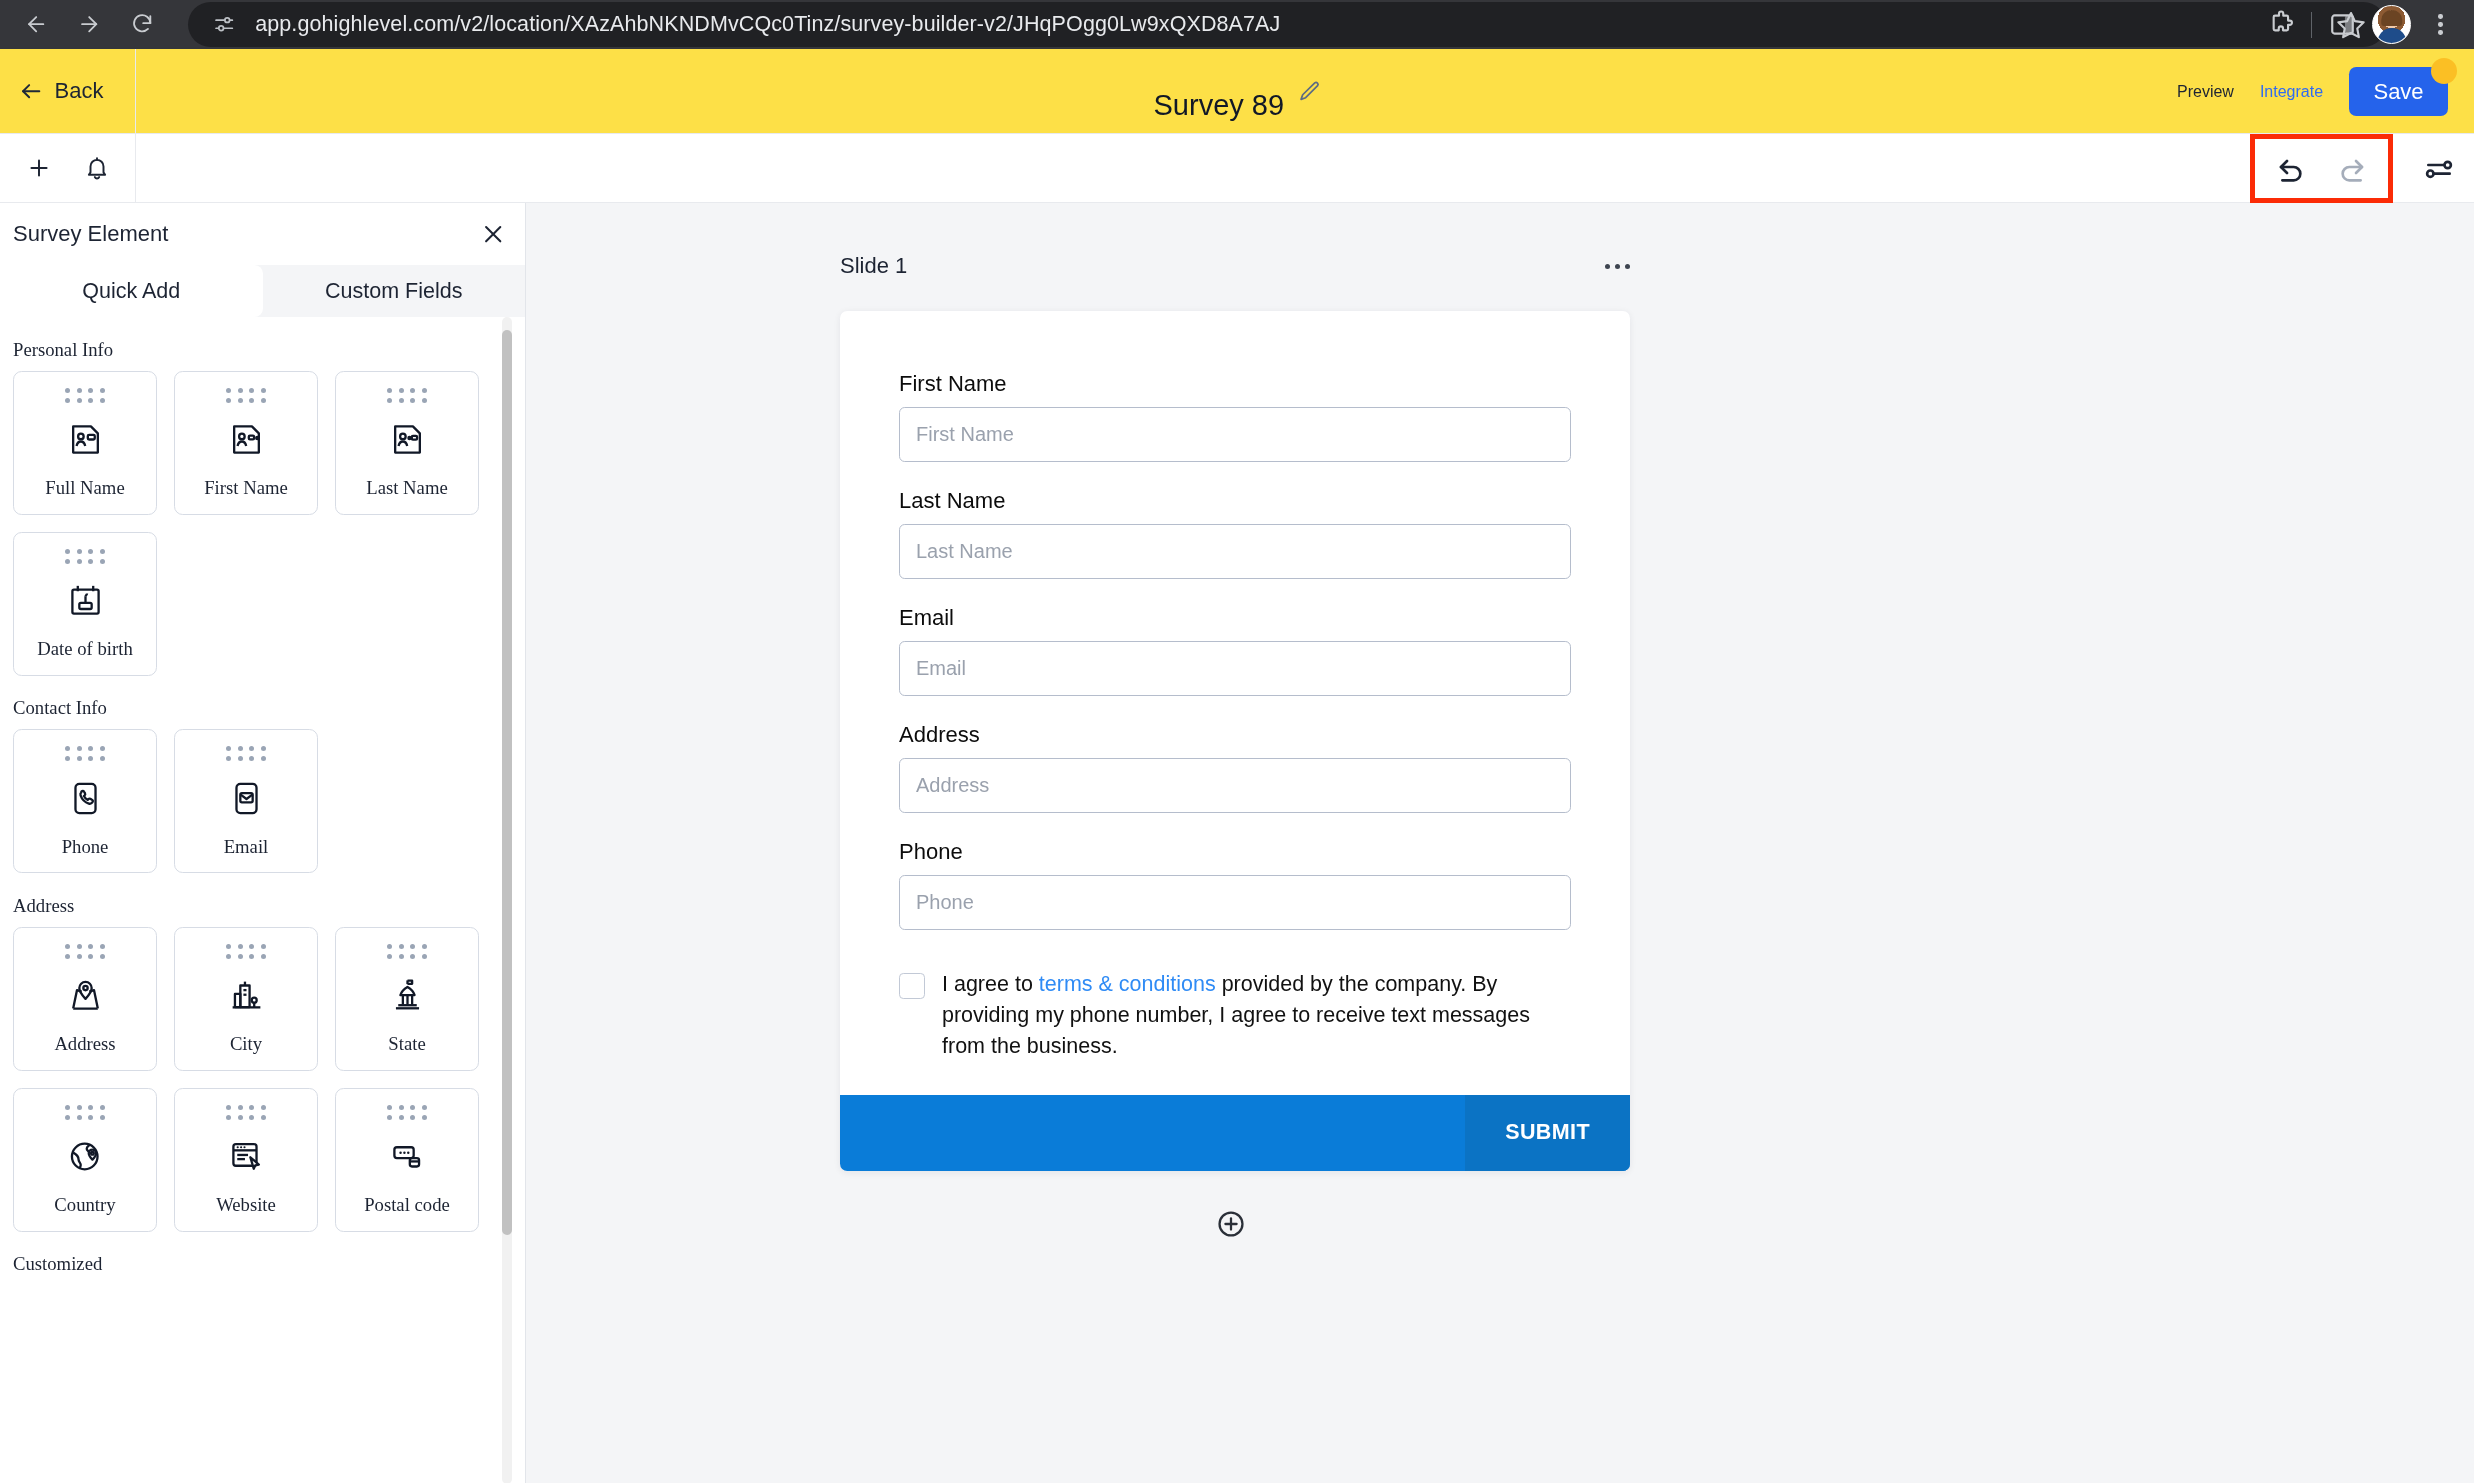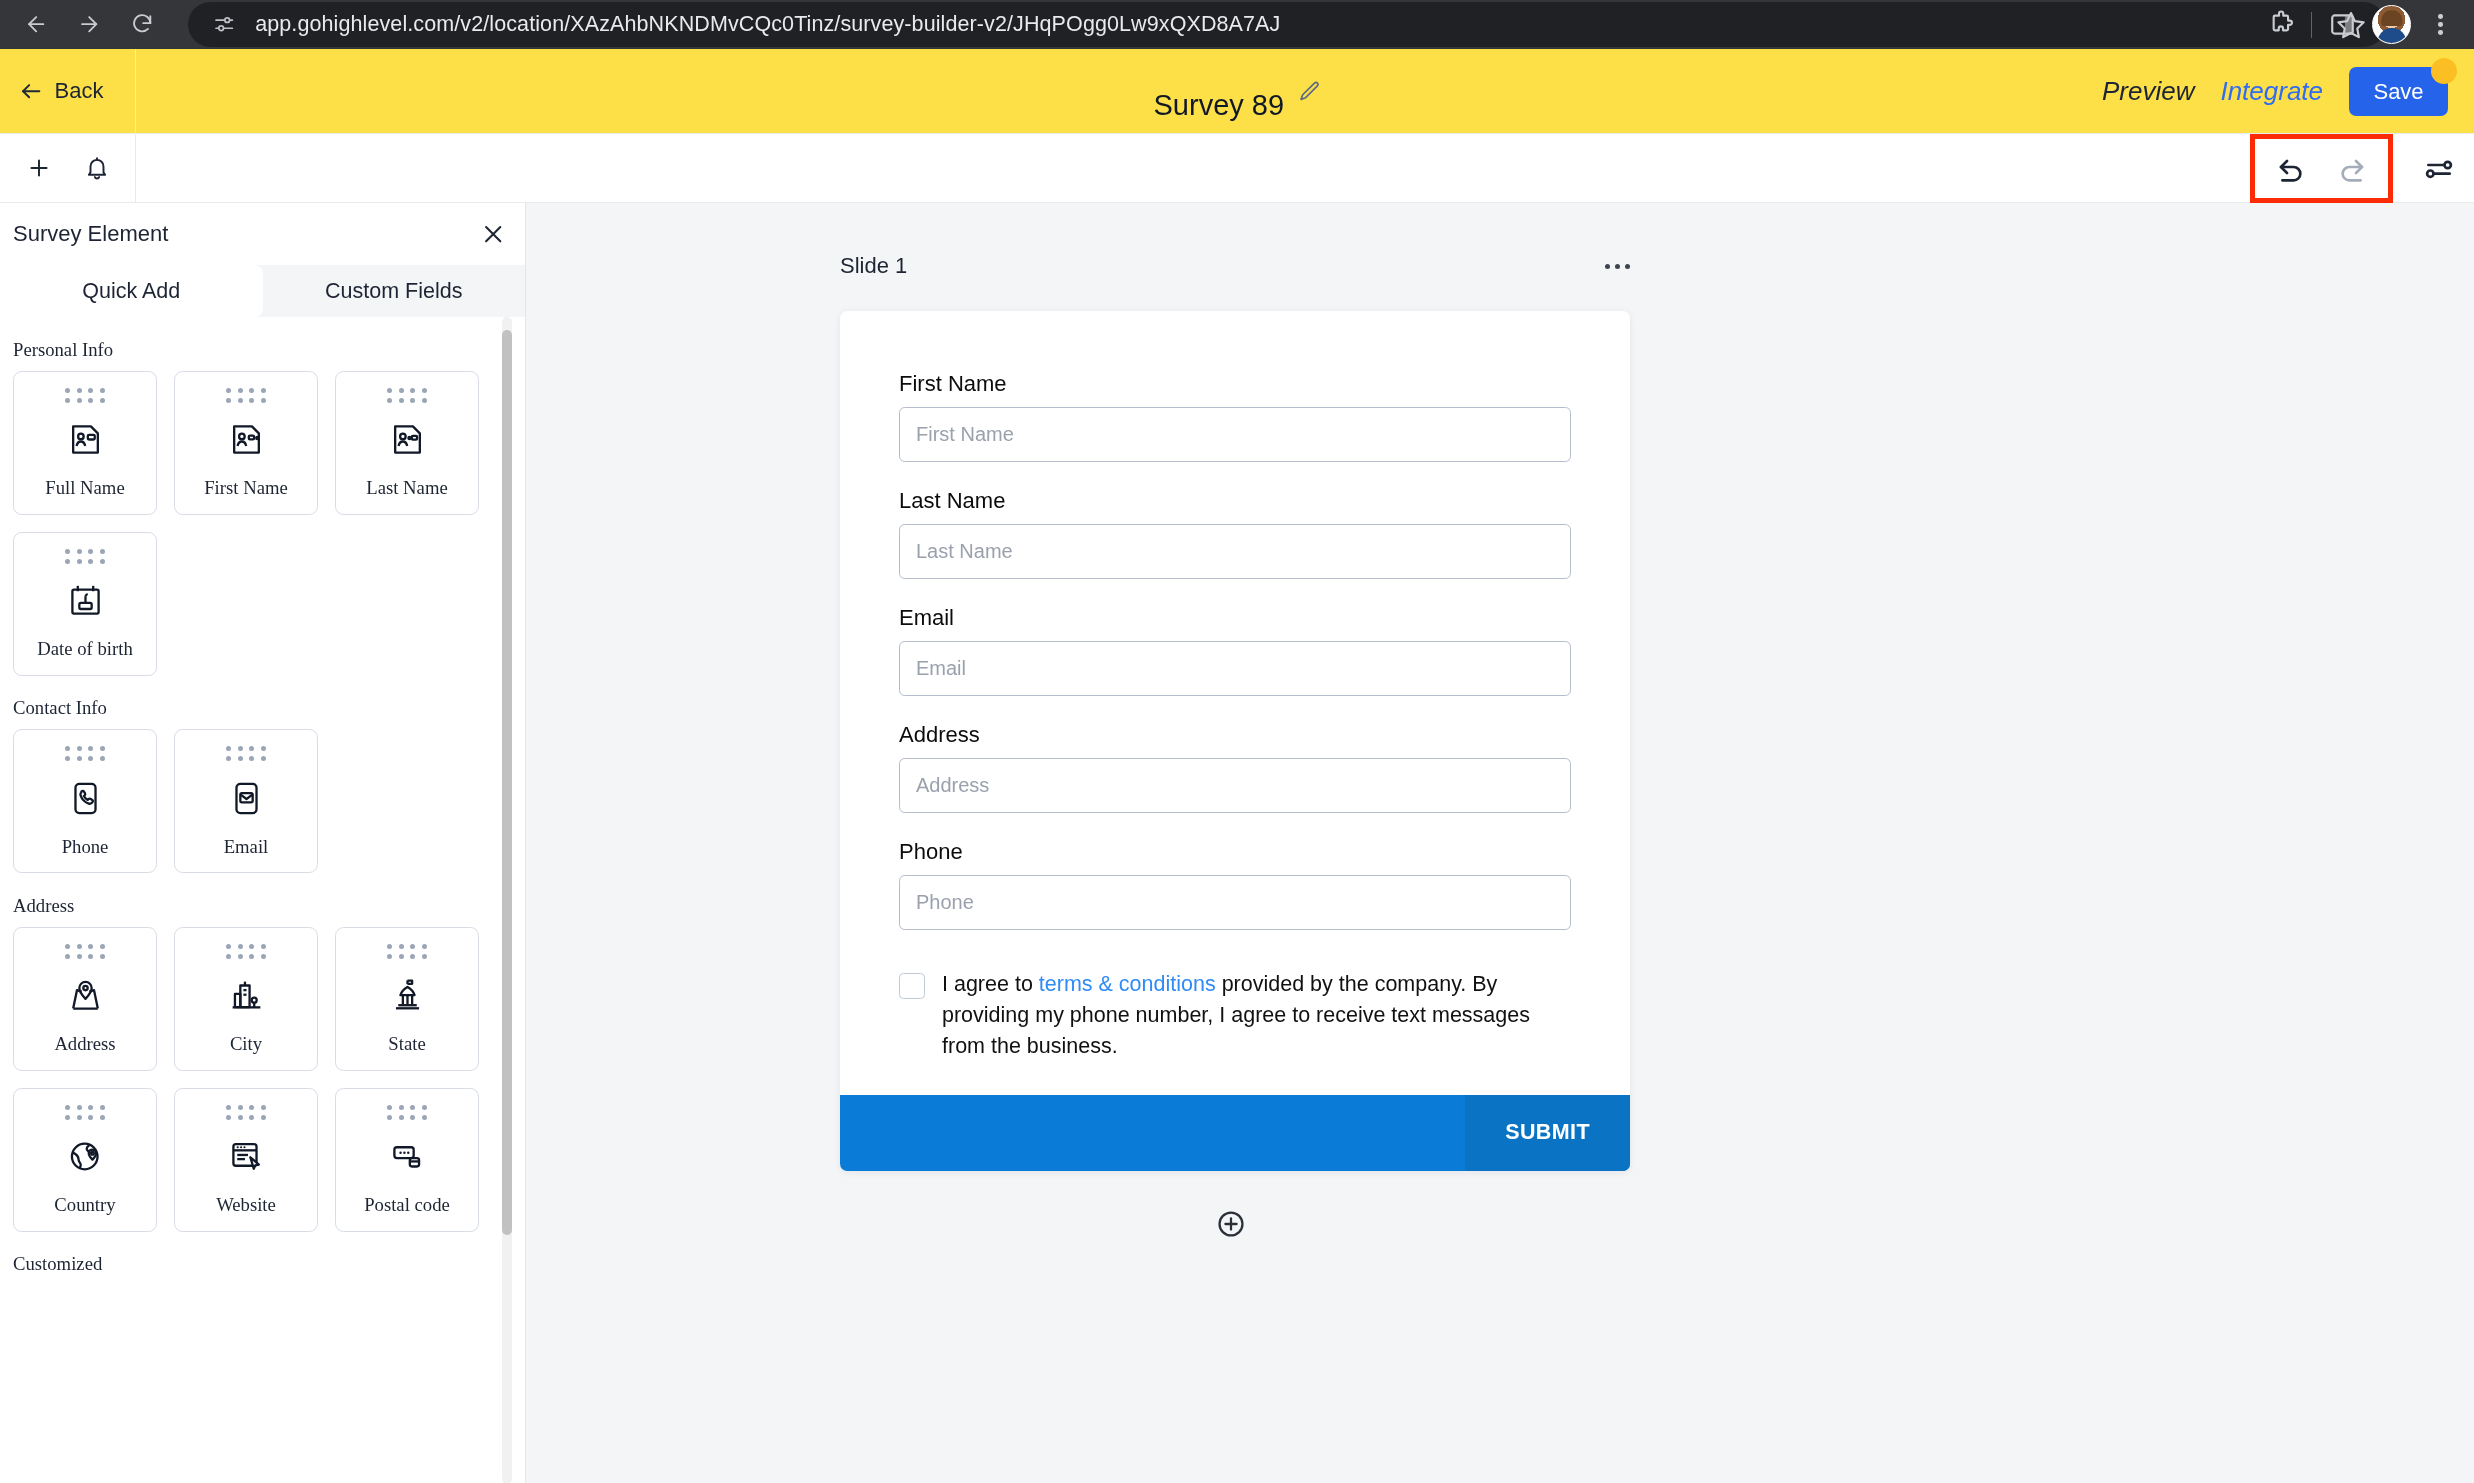--- a/index.html
+++ b/index.html
@@ -83,21 +83,21 @@
     position:absolute; left:0; right:0; top:0; height:85px;
     display:flex; align-items:center; justify-content:center; gap:13px;
     pointer-events:none;
   }
   .header-title { font-size: 29px; color:#111827; font-weight:400;margin-top:28px; }
   .pencil-icon { width:24.4px; height:24.4px; color:#5b6b84; pointer-events:auto; cursor:pointer; }
   .header-right {
     position:absolute; right: 27px; top:0; height:85px;
     display:flex; align-items:center; gap: 26px;
   }
-  .hdr-link { font-size: 26px; color:#1d2433; cursor:pointer;font-style:italic; }
+  .hdr-link { font-size: 16px; color:#1d2433; cursor:pointer; }
   .hdr-link.blue { color:#2f6bf3; }
   .save-btn {
     position:relative;
     background:#2563eb; color:#fff; font-size:22px; font-weight:400;
     padding: 11.5px 24.4px; border-radius: 7.2px; border:none; cursor:pointer;
     font-family:"Liberation Sans", sans-serif;
   }
   .save-dot {
     position:absolute; right:-8.6px; top:-8.6px; width:26px; height:26px;
     border-radius:50%; background:#fbbf24;

